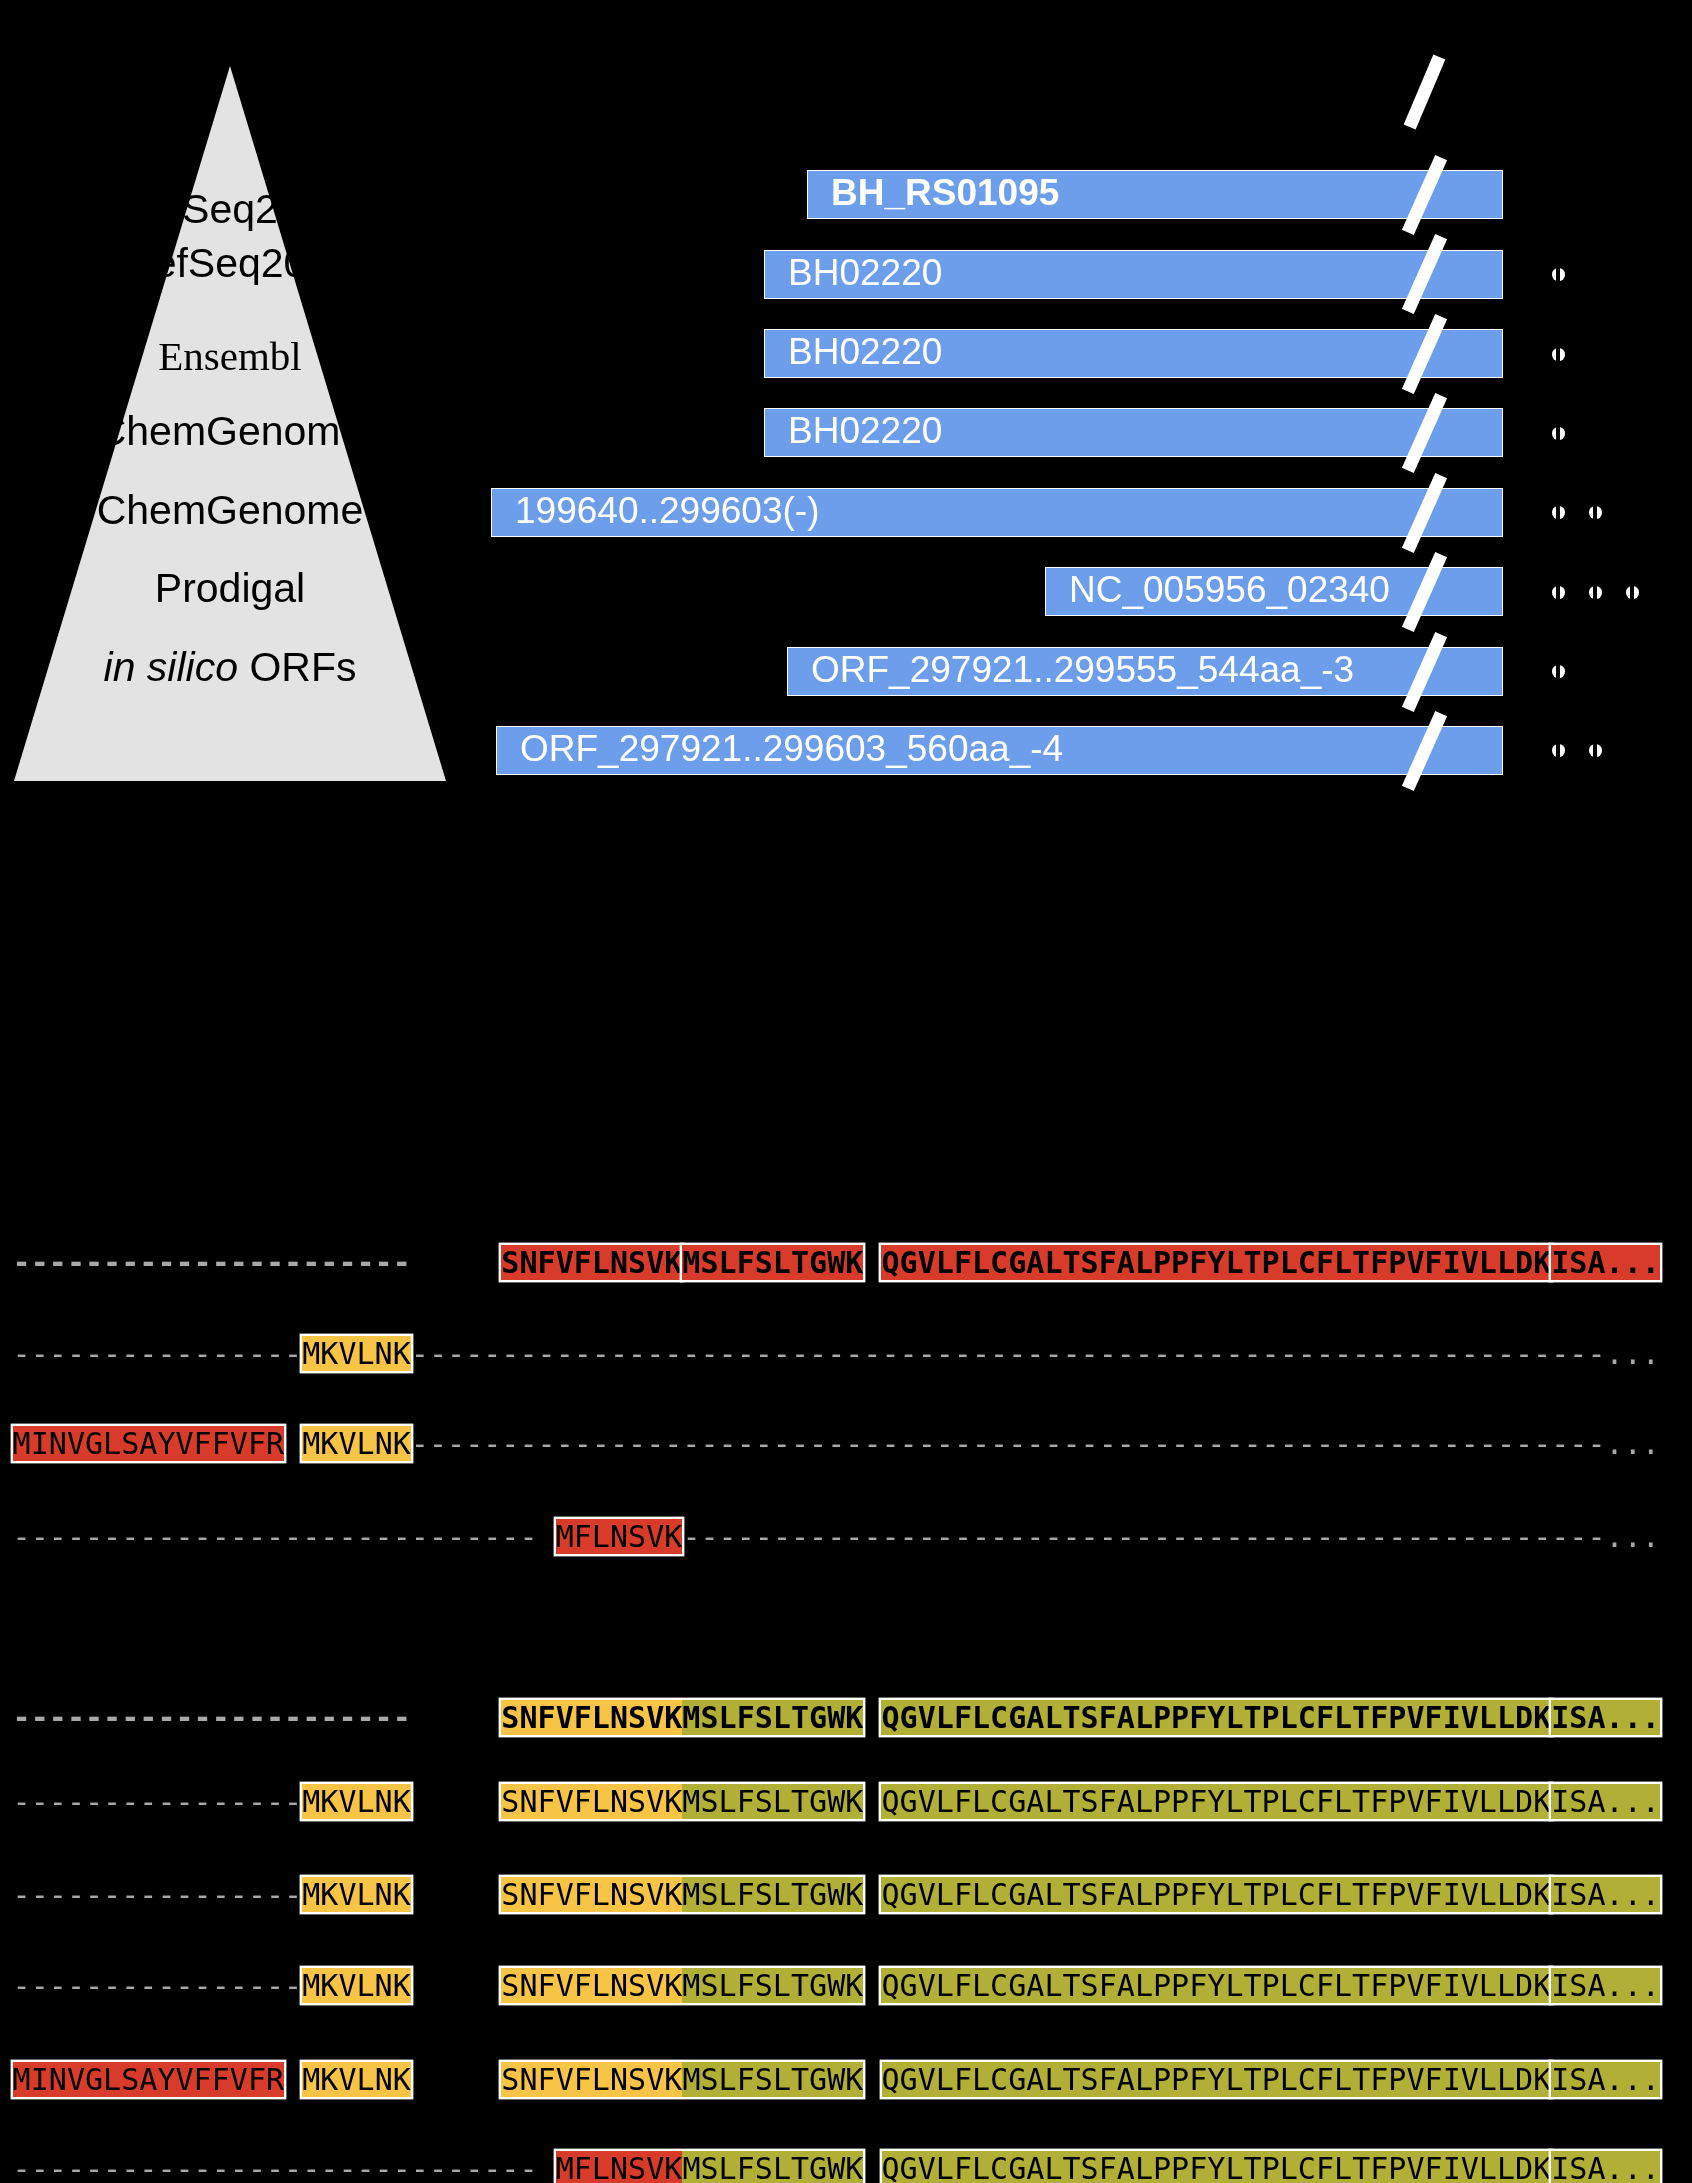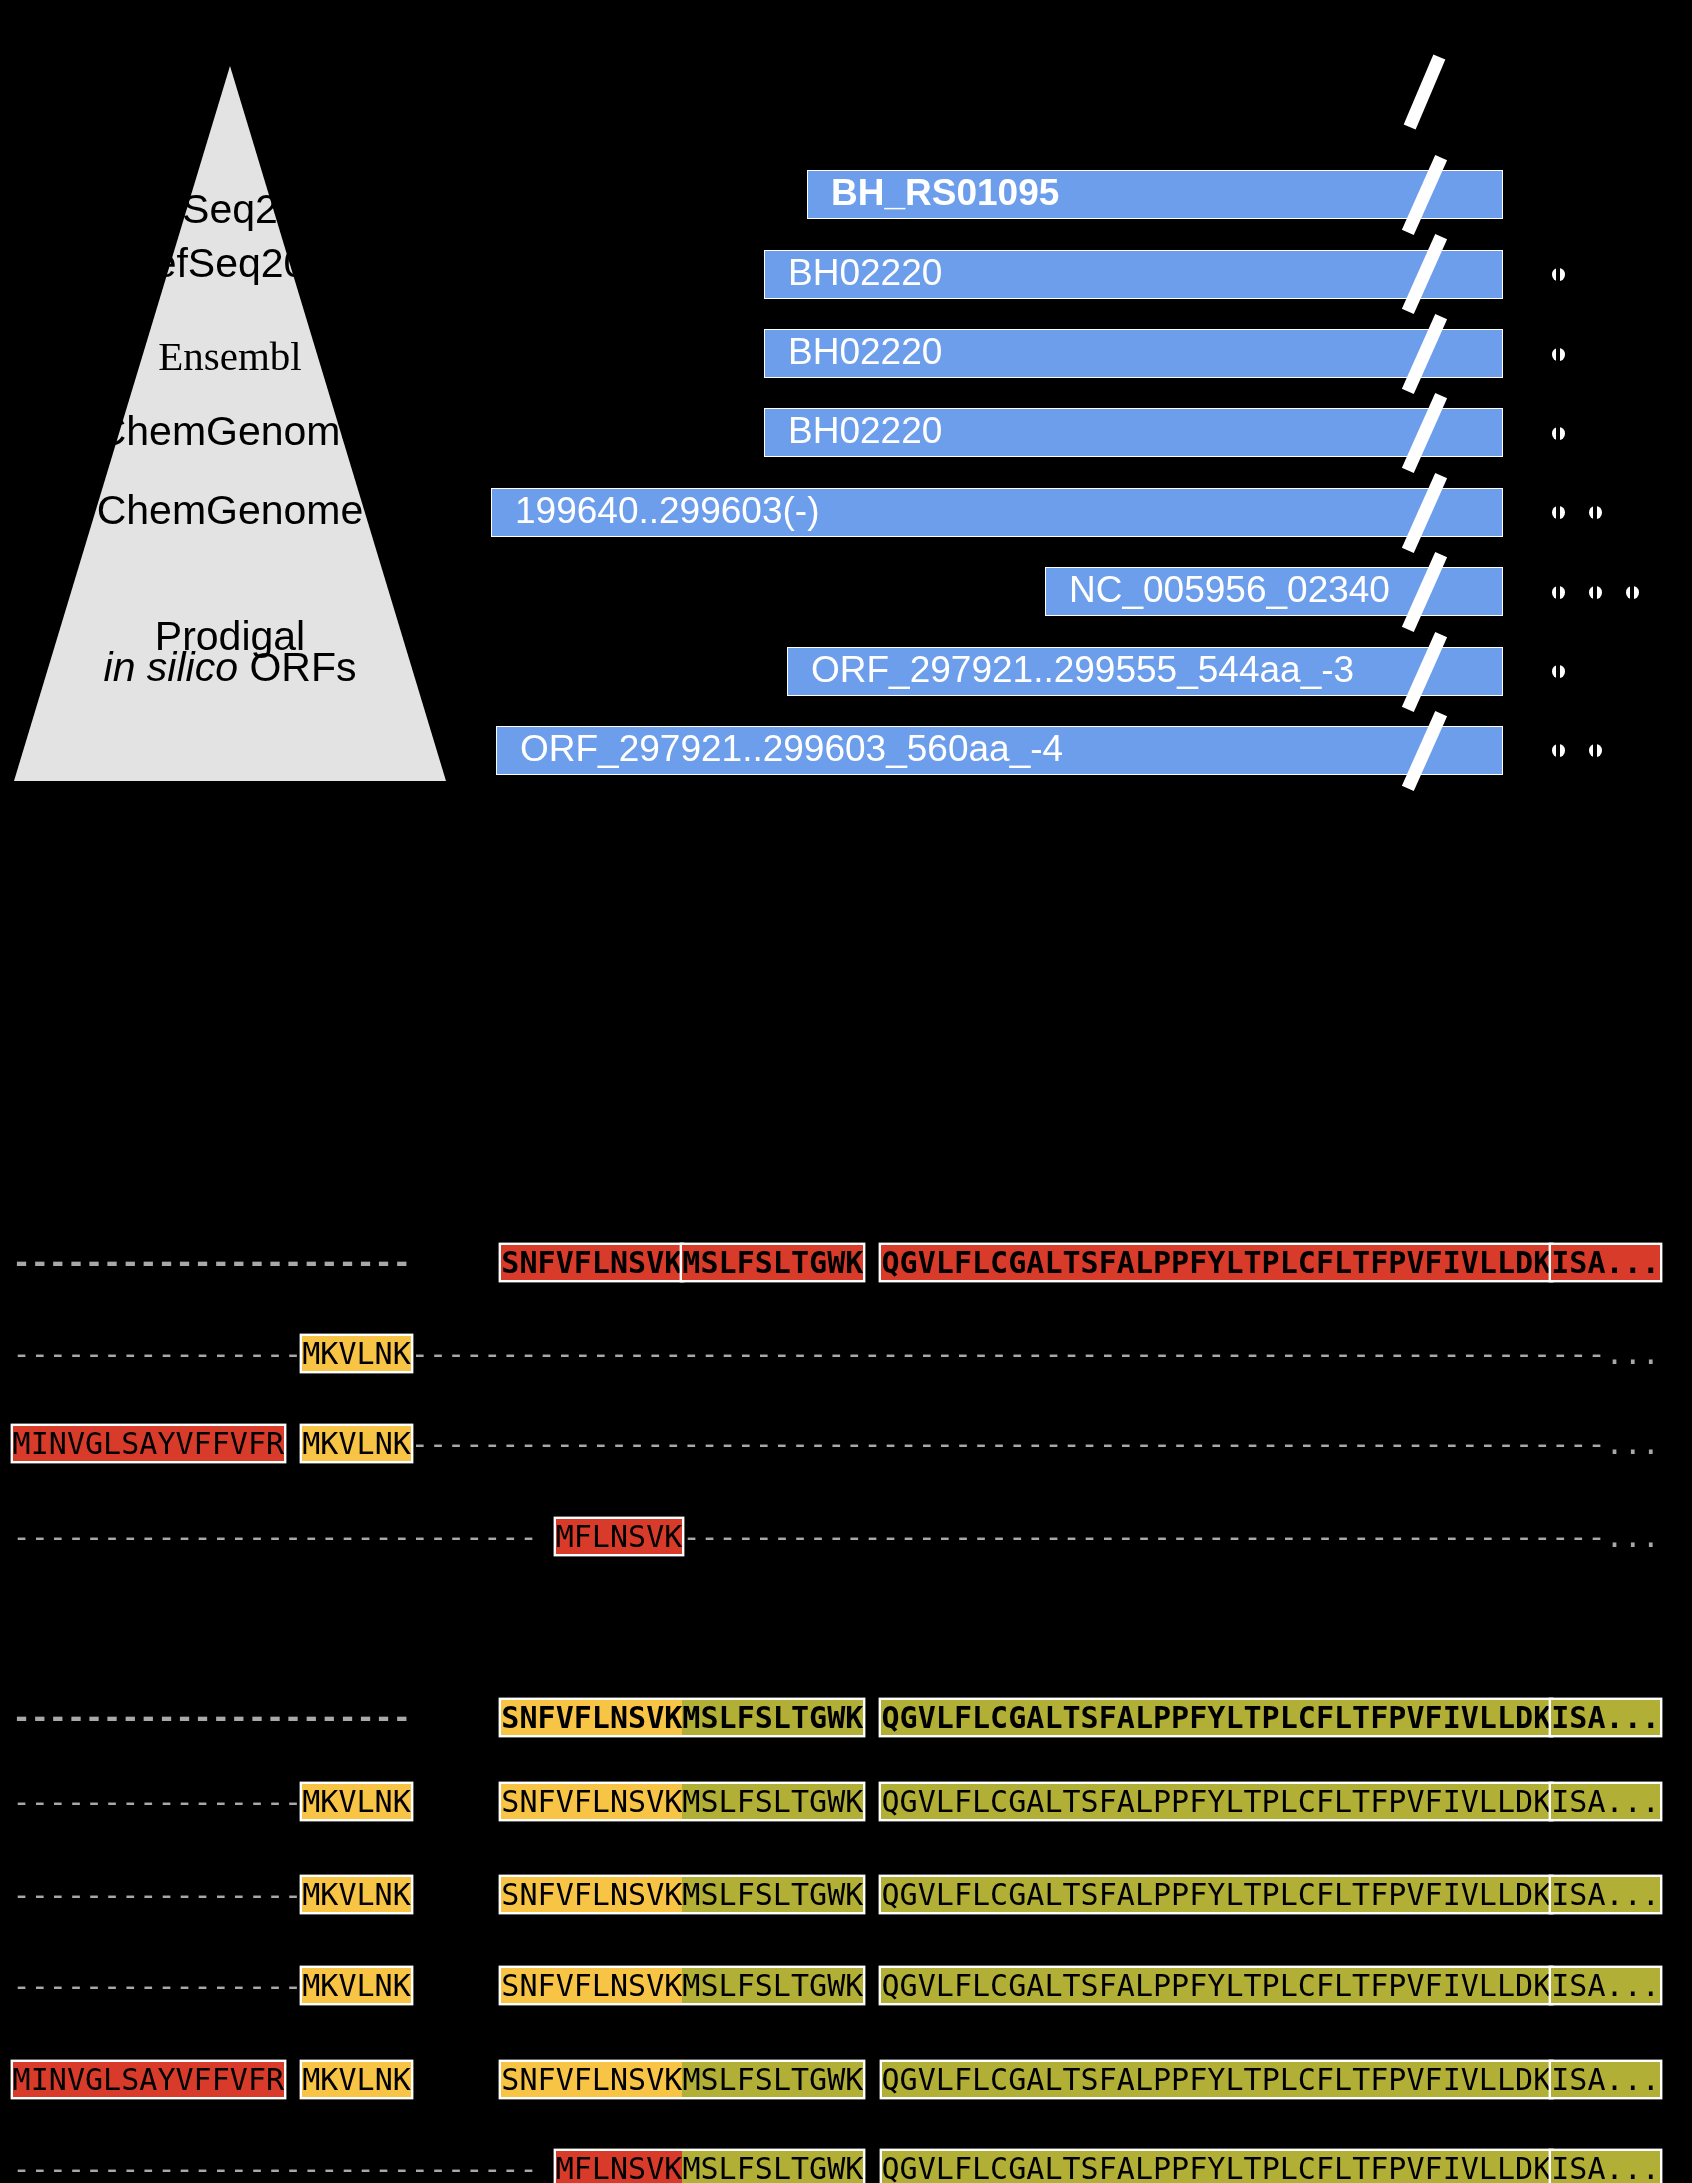--- a/index.html
+++ b/index.html
@@ -26,21 +26,21 @@
 <body>
 
 <div id="canvas">
   <div class="triangle" style="background: rgb(227, 227, 227);"></div>
   <div id="pyramid-labels">
       <div class="pyr-label" style="top: 142px; margin-top: 44px;"><span>Seq2</span></div>
       <div class="pyr-label" style="top: 240px;"><span>efSeq20</span></div>
       <div class="pyr-label" style="top: 332px; font-family: Liberation Serif, serif;"><span>Ensembl</span></div>
       <div class="pyr-label" style="top: 408px;"><span>ChemGenome</span></div>
       <div class="pyr-label" style="top: 487px;"><span>ChemGenome</span></div>
-      <div class="pyr-label" style="top: 565px; margin-top: 48px;"><span>Prodigal</span></div>
+      <div class="pyr-label" style="top: 565px;"><span>Prodigal</span></div>
       <div class="pyr-label" style="top: 644px;"><span class="it">in silico</span><span> ORFs</span></div>
     </div>
   <div id="tracks">
       <div class="bar bold" style="left: 807px; top: 170px; width: 696px; background: rgb(109, 158, 235); color: rgb(255, 255, 255);"><span>BH_RS01095</span></div>
       <div class="slash" style="height: 82px; left: 1418px; top: 154px; background: rgb(255, 255, 255); transform: rotate(24deg);"></div>
       <div class="bar" style="left: 764px; top: 250px; width: 739px; background: rgb(109, 158, 235); color: rgb(255, 255, 255);"><span>BH02220</span></div>
       <div class="slash" style="height: 82px; left: 1418px; top: 233px; background: rgb(255, 255, 255); transform: rotate(24deg);"></div>
       <div class="marker" style="left: 1552px; top: 268px; background: linear-gradient(90deg, rgb(255, 255, 255) 0px, rgb(255, 255, 255) 4.3px, rgb(0, 0, 0) 4.3px, rgb(0, 0, 0) 8.2px, rgb(255, 255, 255) 8.2px, rgb(255, 255, 255) 100%);"></div>
       <div class="bar" style="left: 764px; top: 329px; width: 739px; background: rgb(109, 158, 235); color: rgb(255, 255, 255);"><span>BH02220</span></div>
       <div class="slash" style="height: 82px; left: 1418px; top: 313px; background: rgb(255, 255, 255); transform: rotate(24deg);"></div>

